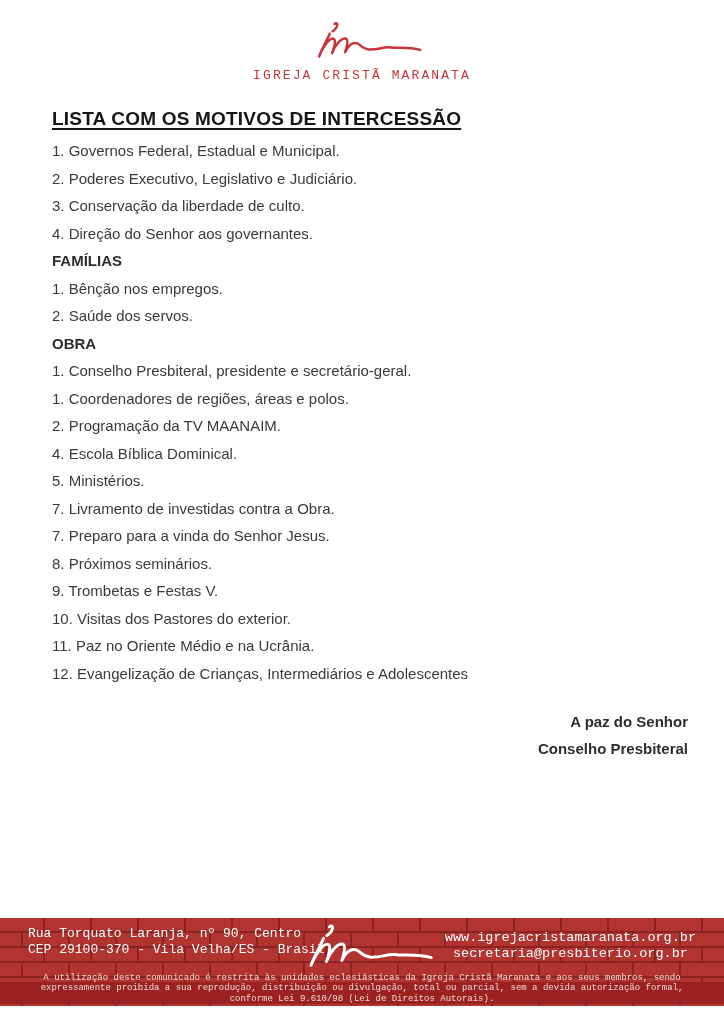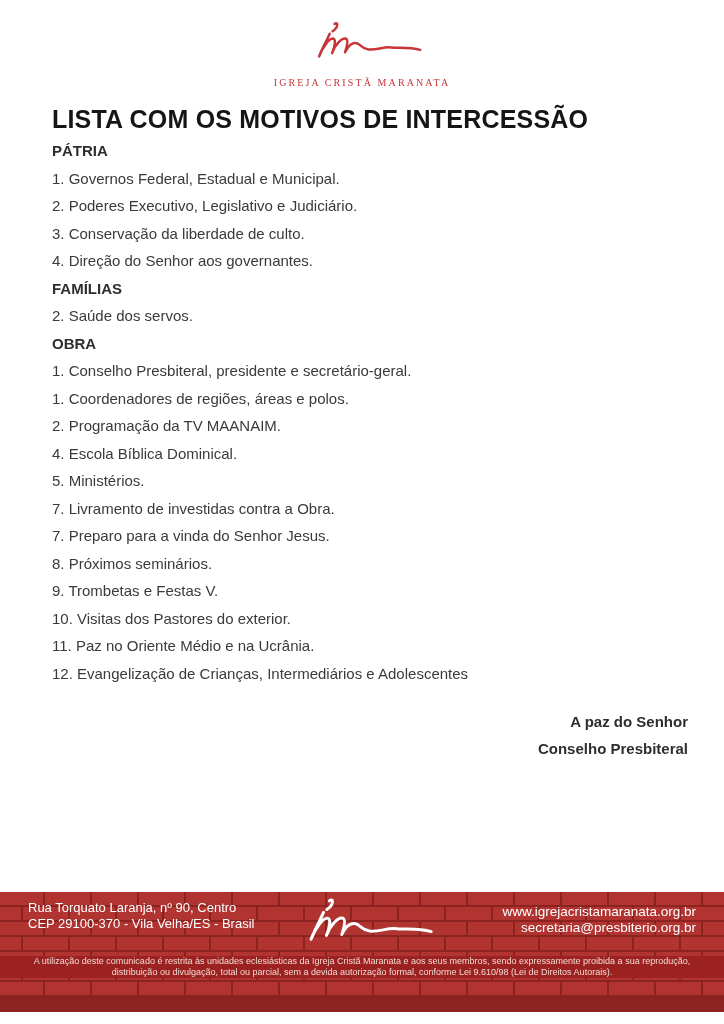--- a/index.html
+++ b/index.html
@@ -15,58 +15,58 @@
   body{background:#e8e8e8;font-family:"Liberation Sans","DejaVu Sans",sans-serif;}
   .page{
     position:relative;width:724px;height:1024px;margin:0 auto;
     background:#ffffff;overflow:hidden;
   }
 
   
   .header{position:absolute;top:20px;left:0;right:0;text-align:center;}
   .header svg{display:block;margin:0 auto;}
   .header .logo-caption{
-    font-family:Liberation Serif, serif;
-    font-size:10px;letter-spacing:2.1px;color:var(--red);
-    margin-top:15px;white-space:nowrap;
+    font-family:Liberation Mono, monospace;
+    font-size:13px;letter-spacing:2.1px;color:var(--red);
+    margin-top:6px;white-space:nowrap;
   }
 
   
   .content{position:absolute;top:108px;left:52px;right:36px;color:var(--text);}
   .doc-title{
-    font-size:25px;font-weight:bold;color:var(--title);
-    text-decoration-thickness:2px;text-underline-offset:3px;
+    font-size:19px;font-weight:bold;color:var(--title);
+    text-decoration:underline;text-decoration-thickness:2px;text-underline-offset:3px;
     letter-spacing:.2px;margin:0 0 13px;line-height:22px;white-space:nowrap;
   }
   .content p{margin:0 0 12.5px;font-size:15px;line-height:15px;}
   .content p.heading{font-weight:bold;color:#2e2e2e;}
   .content p.item{color:var(--text);}
   .closing-block{margin-top:33px;}
   .closing-block p{font-weight:bold;color:#2e2e2e;text-align:right;}
 
   
-  .footer{position:absolute;left:0;right:0;bottom:12px;height:120px;}
+  .footer{position:absolute;left:0;right:0;bottom:18px;height:88px;font-family:Liberation Mono, monospace;}
   .brick-layer{position:absolute;inset:0;background:var(--mortar);overflow:hidden;}
   .brick-row{display:flex;gap:2px;margin-bottom:2px;}
   .brick{flex:0 0 45px;height:13px;background:var(--brick);}
   .footer-content{position:absolute;inset:0;}
   .footer-address{
     position:absolute;left:28px;top:8px;color:#ffffff;
     font-size:13px;line-height:15.6px;font-weight:500;
   }
   .footer-links{
-    position:absolute;right:28px;top:12px;text-align:right;
+    position:absolute;right:28px;top:12px;text-align:center;
     font-size:13.5px;line-height:16px;
   }
   .footer-links a{color:#ffffff;text-decoration:none;display:block;}
   .footer-logo{position:absolute;left:50%;top:4px;transform:translateX(-50%);}
   .legal-band{
     position:absolute;left:0;right:0;top:64px;height:22px;
     background:var(--legal-band);
-    display:flex;align-items:flex-start;justify-content:center;
+    display:flex;align-items:flex-end;justify-content:center;
   }
   .legal-band span{
     color:#f2d9d3;font-size:9px;line-height:10.5px;text-align:center;
     padding:0 12px;max-width:712px;
   }
 </style>
 </head>
 <body>
 
 <div class="page">
@@ -81,26 +81,26 @@
                  C58,31 64,27 69,29 C74,31 75,35.5 83,36.5
                  C93,37.5 101,33 111,34 C121,35 134,33 147,37"></path>
       </g>
     </svg>
     <div class="logo-caption">IGREJA CRISTÃ MARANATA</div>
   </div>
 
   <div class="content">
     <h1 class="doc-title">LISTA COM OS MOTIVOS DE INTERCESSÃO</h1>
     <div id="sections">
-        <p class="heading">PÁTRIA</p>
         <p class="item">1. Governos Federal, Estadual e Municipal.</p>
         <p class="item">2. Poderes Executivo, Legislativo e Judiciário.</p>
         <p class="item">3. Conservação da liberdade de culto.</p>
         <p class="item">4. Direção do Senhor aos governantes.</p>
         <p class="heading">FAMÍLIAS</p>
+        <p class="item">1. Bênção nos empregos.</p>
         <p class="item">2. Saúde dos servos.</p>
         <p class="heading">OBRA</p>
         <p class="item">1. Conselho Presbiteral, presidente e secretário-geral.</p>
         <p class="item">1. Coordenadores de regiões, áreas e polos.</p>
         <p class="item">2. Programação da TV MAANAIM.</p>
         <p class="item">4. Escola Bíblica Dominical.</p>
         <p class="item">5. Ministérios.</p>
         <p class="item">7. Livramento de investidas contra a Obra.</p>
         <p class="item">7. Preparo para a vinda do Senhor Jesus.</p>
         <p class="item">8. Próximos seminários.</p>

